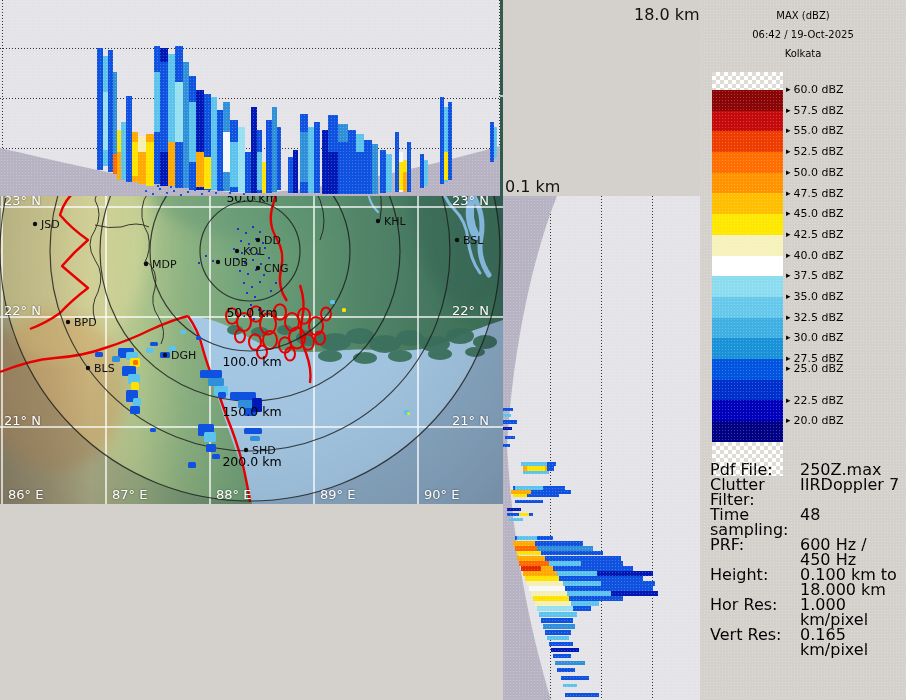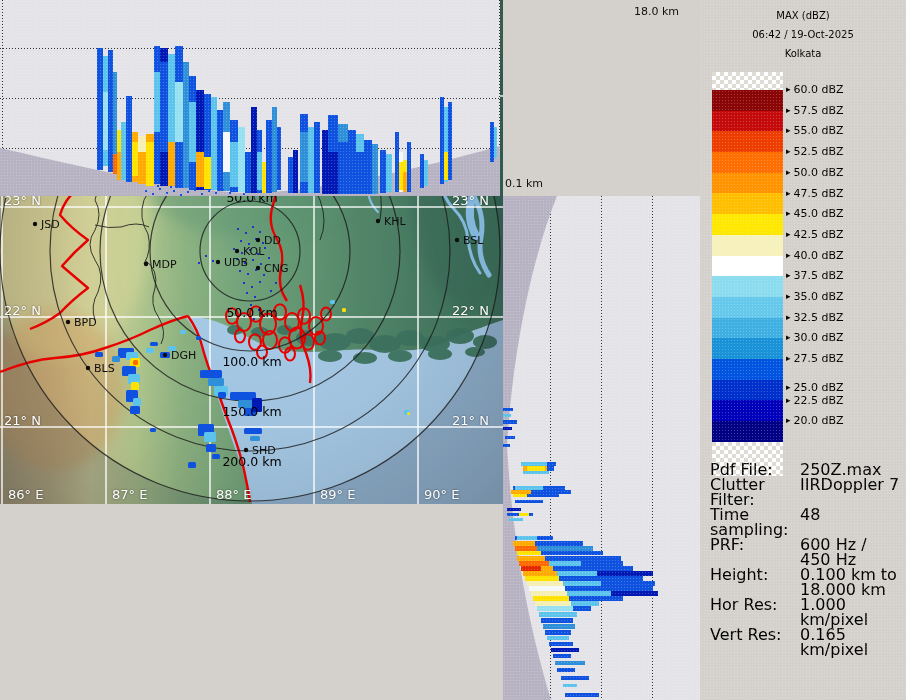--- a/index.html
+++ b/index.html
@@ -6,21 +6,21 @@
   #app{position:relative;width:906px;height:700px;overflow:hidden;
        background:#d4d1cc;font-family:"DejaVu Sans",sans-serif;color:#111;}
   .panel{position:absolute;background:#e4e3e8;}
   .dither:after{content:"";position:absolute;inset:0;pointer-events:none;
        background-image:radial-gradient(rgba(255,255,255,.45) 1px, transparent 1px);
        background-size:3px 3px;opacity:.5;}
   #top-panel{left:0;top:0;width:500px;height:196px;}
   #map-panel{left:0;top:196px;width:503px;height:504px;background:#7aa87f;}
   #right-panel{left:503px;top:196px;width:197px;height:504px;}
   #sidebar{position:absolute;left:700px;top:0;width:206px;height:700px;background:#d4d1cc;}
-  .axis-label{position:absolute;font-size:11px;color:#111;white-space:nowrap;}
+  .axis-label{position:absolute;font-size:16px;color:#111;white-space:nowrap;}
   #hdr{position:absolute;left:0;top:6px;width:206px;text-align:center;
        font-size:10px;line-height:19px;color:#000;}
   #legend-swatches{position:absolute;left:12px;top:72px;width:71px;}
   .lg-band{width:71px;}
   .checker{background:conic-gradient(#fff 25%, #dedbd5 25% 50%, #fff 50% 75%, #dedbd5 75%);
        background-size:8px 8px;}
   .lg-label{position:absolute;left:86px;font-size:11px;line-height:13px;color:#000;white-space:nowrap;}
   .lg-arrow{font-size:9px;margin-right:3px;vertical-align:1px;}
   #meta{position:absolute;left:10px;top:462px;width:192px;font-size:16px;line-height:15px;color:#000;}
   .meta-row{display:flex;}
@@ -573,21 +573,21 @@
         <div class="lg-label" style="top: 165.8px;"><span class="lg-arrow">▸</span>50.0 dBZ</div>
         <div class="lg-label" style="top: 186.5px;"><span class="lg-arrow">▸</span>47.5 dBZ</div>
         <div class="lg-label" style="top: 207.2px;"><span class="lg-arrow">▸</span>45.0 dBZ</div>
         <div class="lg-label" style="top: 227.9px;"><span class="lg-arrow">▸</span>42.5 dBZ</div>
         <div class="lg-label" style="top: 248.6px;"><span class="lg-arrow">▸</span>40.0 dBZ</div>
         <div class="lg-label" style="top: 269.3px;"><span class="lg-arrow">▸</span>37.5 dBZ</div>
         <div class="lg-label" style="top: 290px;"><span class="lg-arrow">▸</span>35.0 dBZ</div>
         <div class="lg-label" style="top: 310.7px;"><span class="lg-arrow">▸</span>32.5 dBZ</div>
         <div class="lg-label" style="top: 331.4px;"><span class="lg-arrow">▸</span>30.0 dBZ</div>
         <div class="lg-label" style="top: 352.1px;"><span class="lg-arrow">▸</span>27.5 dBZ</div>
-        <div class="lg-label" style="top: 381px;"><span class="lg-arrow">▸</span>25.0 dBZ</div>
+        <div class="lg-label" style="top: 362px;"><span class="lg-arrow">▸</span>25.0 dBZ</div>
         <div class="lg-label" style="top: 393.5px;"><span class="lg-arrow">▸</span>22.5 dBZ</div>
         <div class="lg-label" style="top: 414.2px;"><span class="lg-arrow">▸</span>20.0 dBZ</div>
       </div>
 
     <div id="meta">
       <div id="meta-rows">
           <div class="meta-row">
             <div class="meta-label">Pdf File:</div>
             <div class="meta-value">250Z.max</div>
           </div>

